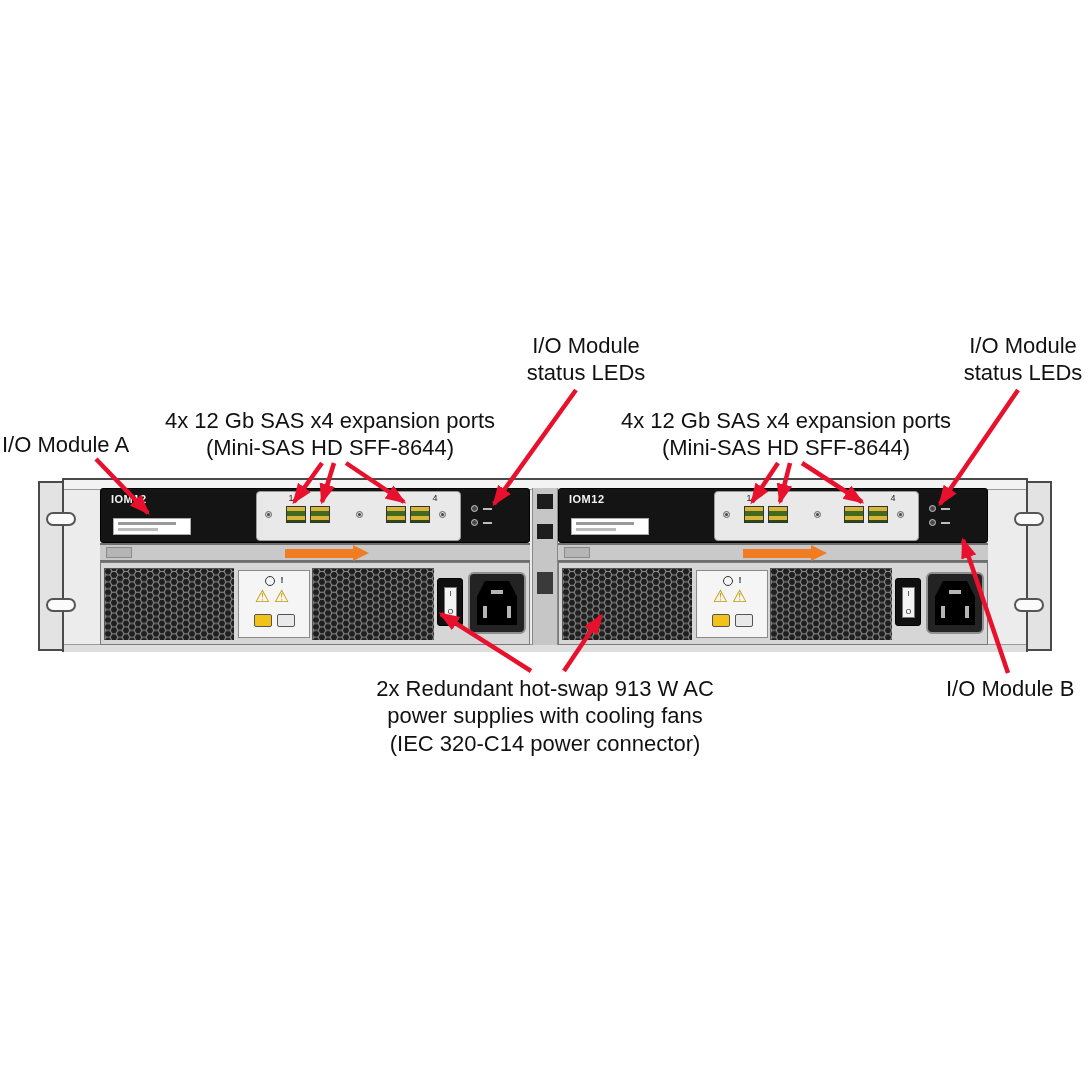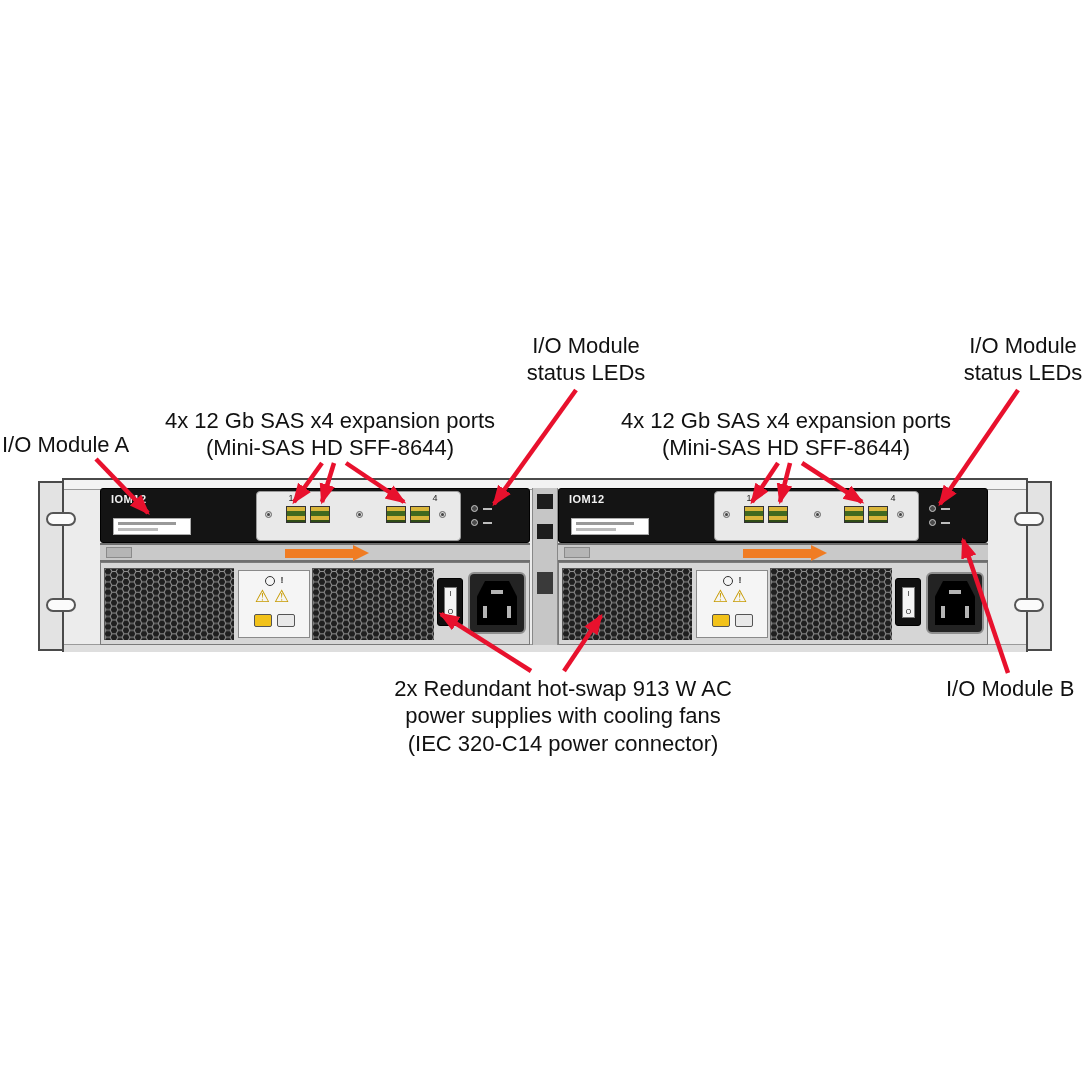--- a/index.html
+++ b/index.html
@@ -212,21 +212,21 @@
   <div class="callout" style="left:486px;top:332px;width:200px">I/O Module
 status LEDs</div>
   <div class="callout" style="left:923px;top:332px;width:200px">I/O Module
 status LEDs</div>
   <div class="callout" style="left:155px;top:407px;width:350px">4x 12 Gb SAS x4 expansion ports
 (Mini-SAS HD SFF-8644)</div>
   <div class="callout" style="left:611px;top:407px;width:350px">4x 12 Gb SAS x4 expansion ports
 (Mini-SAS HD SFF-8644)</div>
   <div class="callout left" style="left:2px;top:431px;width:160px">I/O Module A</div>
   <div class="callout left" style="left:946px;top:675px;width:150px">I/O Module B</div>
-  <div class="callout" style="left:388px;top:675px;width:350px">2x Redundant hot-swap 913 W AC
+  <div class="callout" style="left:370px;top:675px;width:350px">2x Redundant hot-swap 913 W AC
 power supplies with cooling fans
 (IEC 320-C14 power connector)</div>
 
   <svg id="arrows" width="1090" height="1090">
     <g stroke="#e8112d" stroke-width="4.5" marker-end="url(#arrowhead)">
       <line x1="96" y1="459" x2="148" y2="513"></line>
       <line x1="576" y1="390" x2="494" y2="504"></line>
       <line x1="322" y1="463" x2="294" y2="502"></line>
       <line x1="334" y1="463" x2="322" y2="502"></line>
       <line x1="346" y1="463" x2="404" y2="502"></line>

